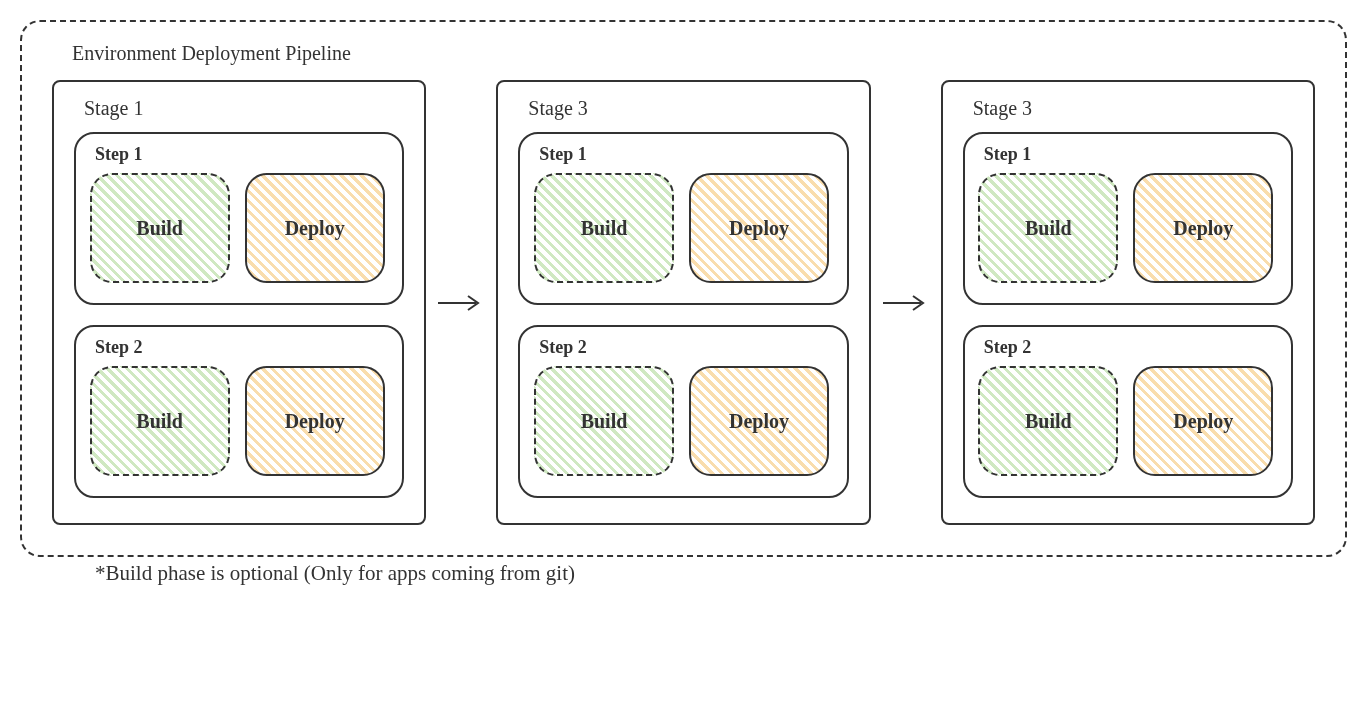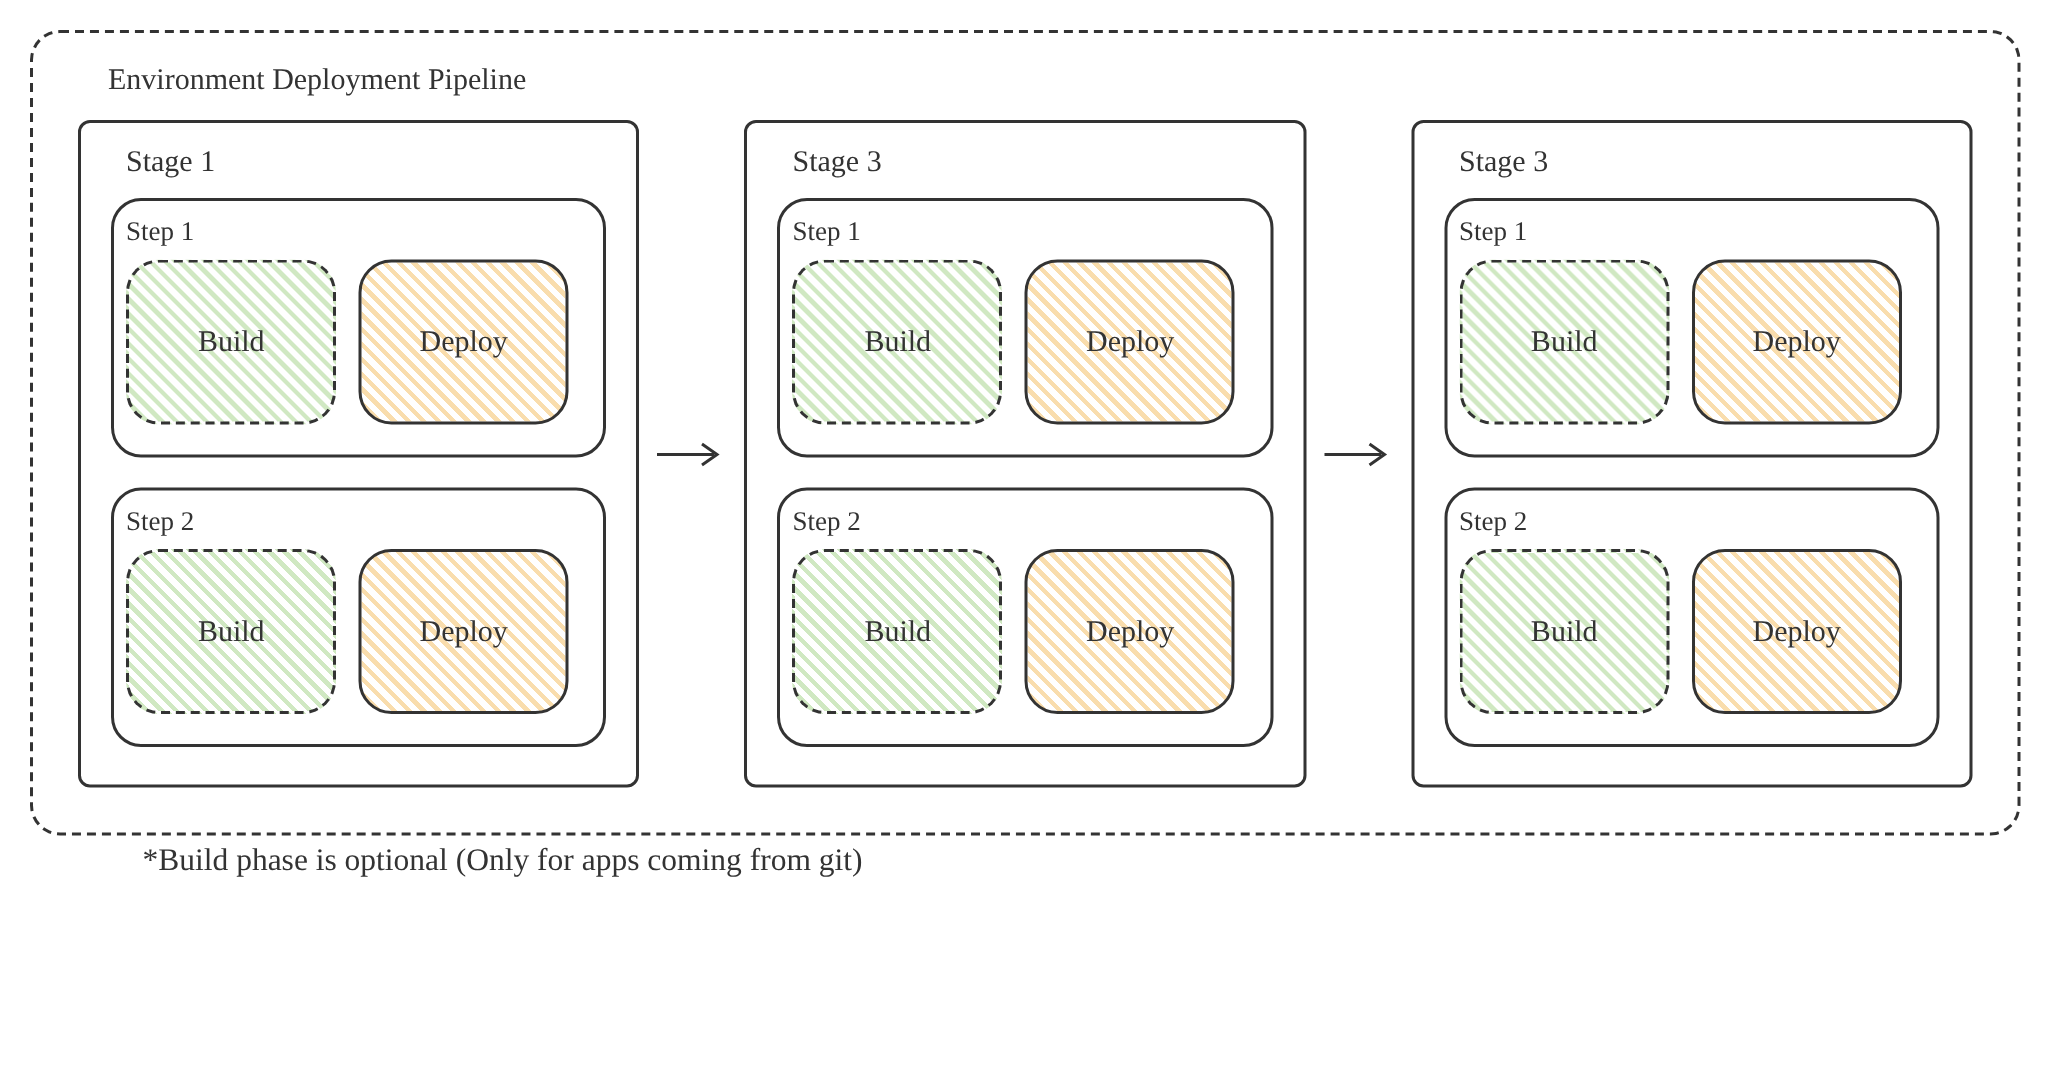--- a/index.html
+++ b/index.html
@@ -33,22 +33,23 @@
     flex: 1;
     min-width: 0;
   }
   .stage-title {
     font-size: 20px;
     margin: 0 0 12px 10px;
   }
   .step-box {
     border: 2px solid #333;
     border-radius: 20px;
-    padding: 10px 15px 20px 0;
+    padding: 10px 15px 20px 11px;
     margin-bottom: 20px;
+    font-weight: bold;
   }
   .step-box:last-child { margin-bottom: 0; }
   .step-title {
     font-size: 18px;
     margin: 0 0 8px 8px;
   }
   .phase-row {
     display: flex;
     gap: 15px;
     justify-content: center;

